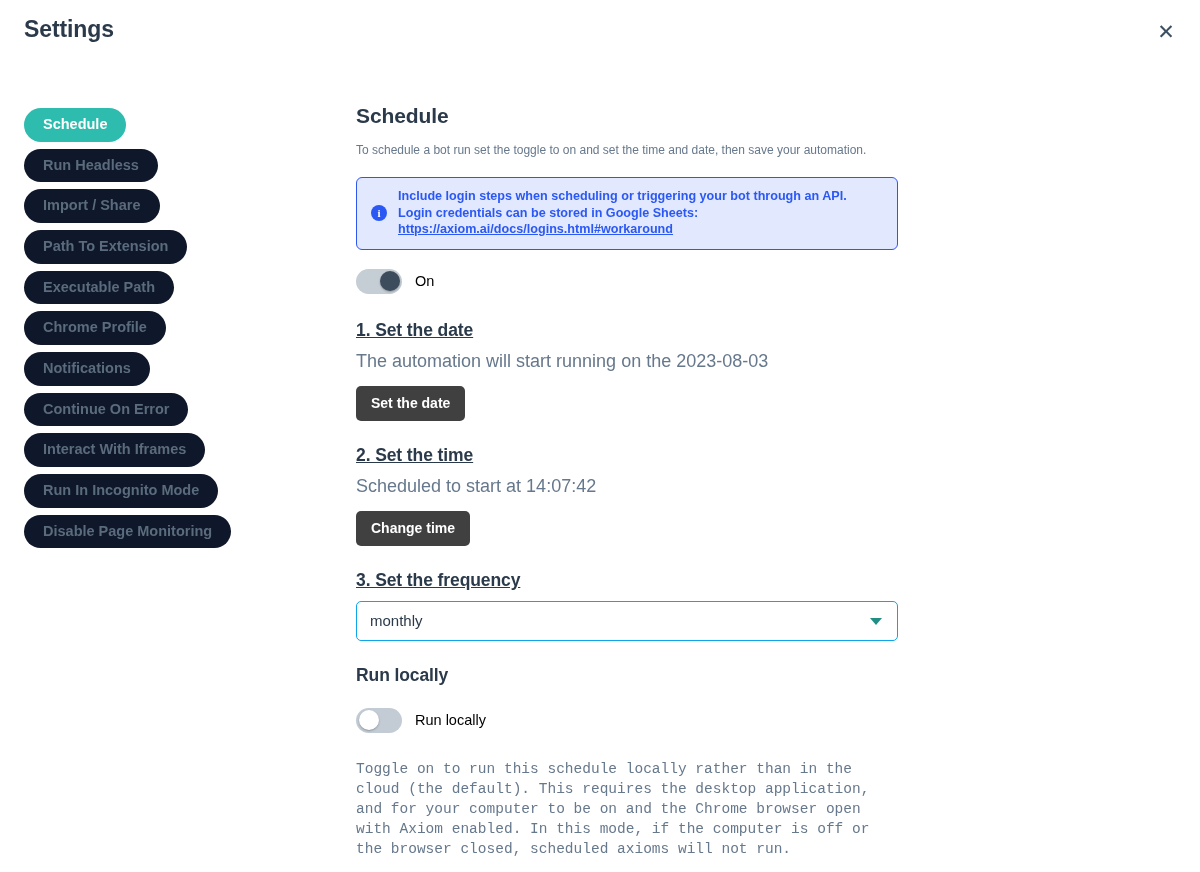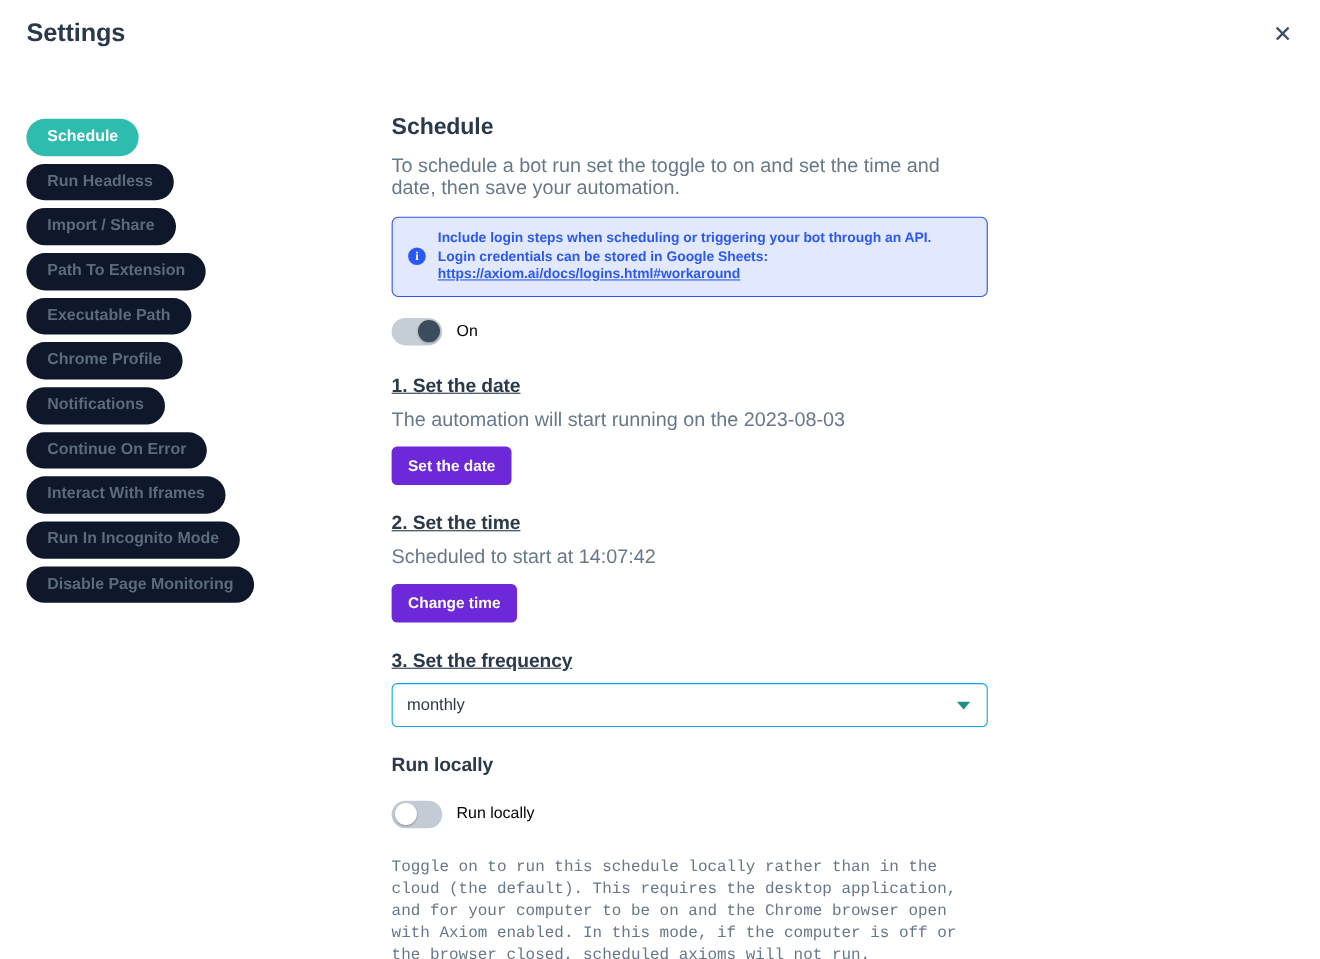--- a/index.html
+++ b/index.html
@@ -69,21 +69,21 @@
     width: 542px;
   }
   .section-title {
     font-size: 21px;
     font-weight: 700;
     color: #2b3a4a;
     letter-spacing: -0.1px;
     margin-bottom: 12px;
   }
   .intro {
-    font-size: 18px;
+    font-size: 12px;
     line-height: 20px;
     color: #66788c;
     width: 520px;
     margin-bottom: 17px;
   }
 
   
   .callout {
     background: #e2e9fe;
     border: 1px solid #3056f0;
@@ -160,21 +160,21 @@
     letter-spacing: -0.1px;
     margin-bottom: 10px;
     text-decoration: underline;
   }
   .step-desc {
     font-size: 18px;
     color: #66788c;
     margin-bottom: 14px;
   }
   .btn-primary {
-    background: #6d28d9;
+    background: #404040;
     color: #ffffff;
     border: none;
     border-radius: 5px;
     padding: 9px 15px 10px 15px;
     font-size: 14px;
     font-weight: 700;
     font-family: "Liberation Sans", sans-serif;
     cursor: pointer;
     margin-bottom: 24px;
     line-height: 1.15;

